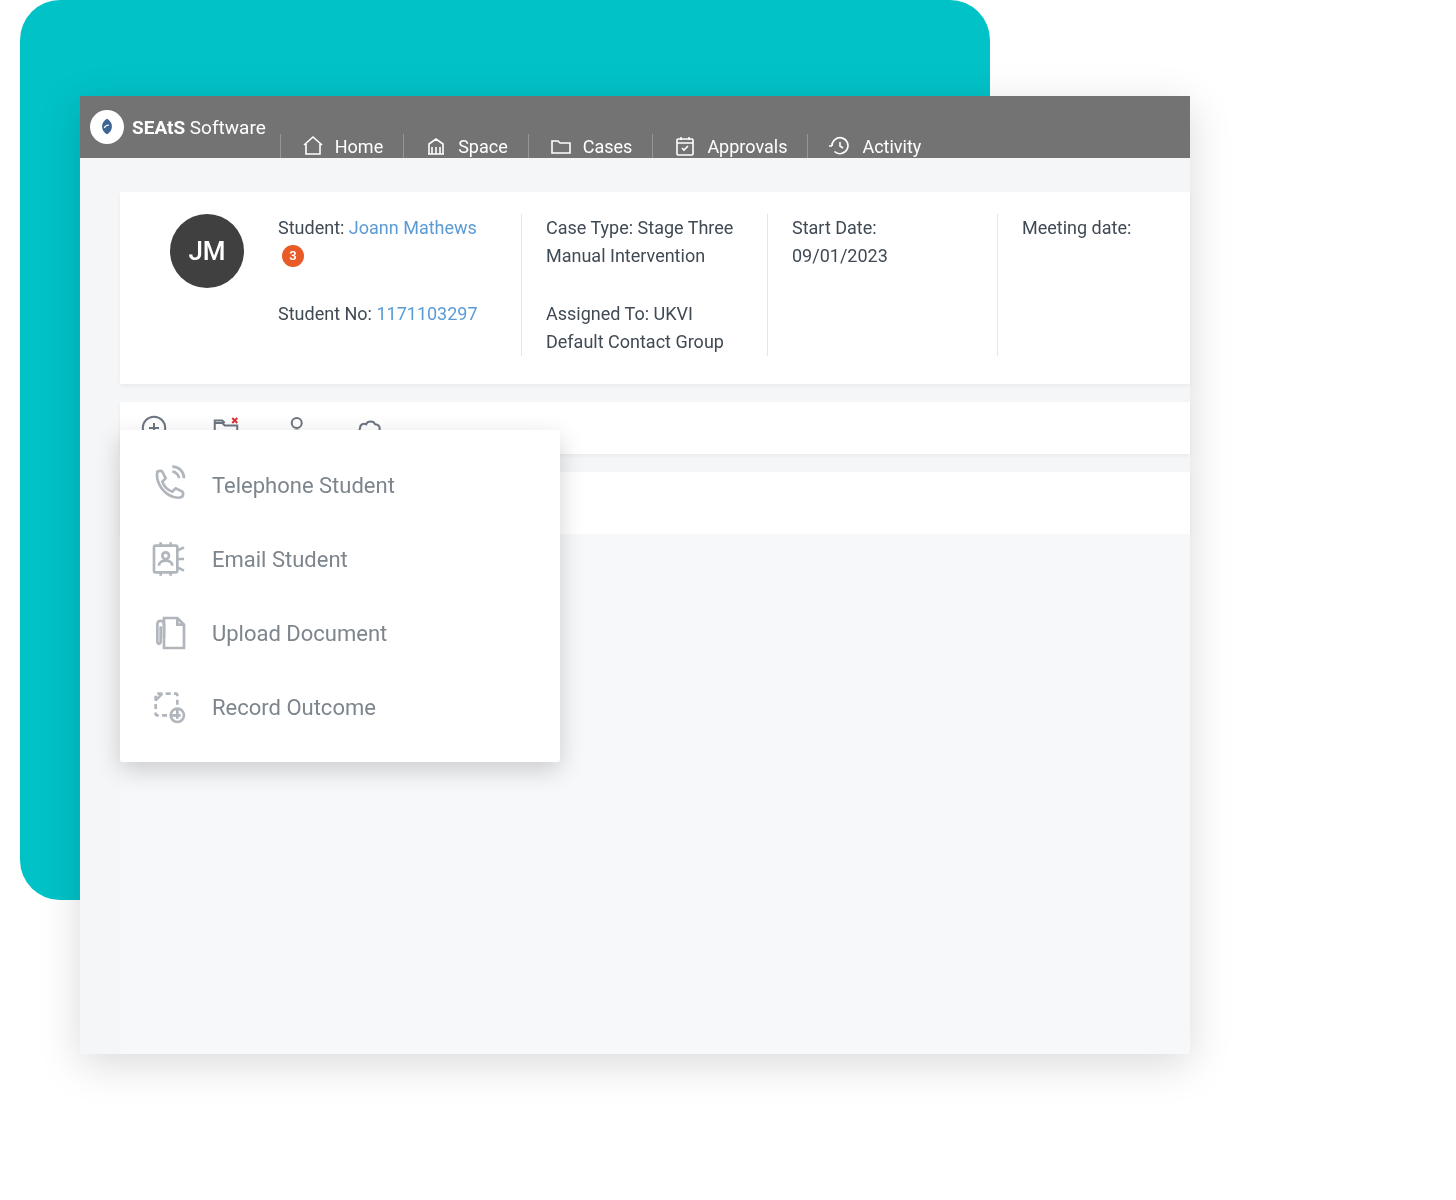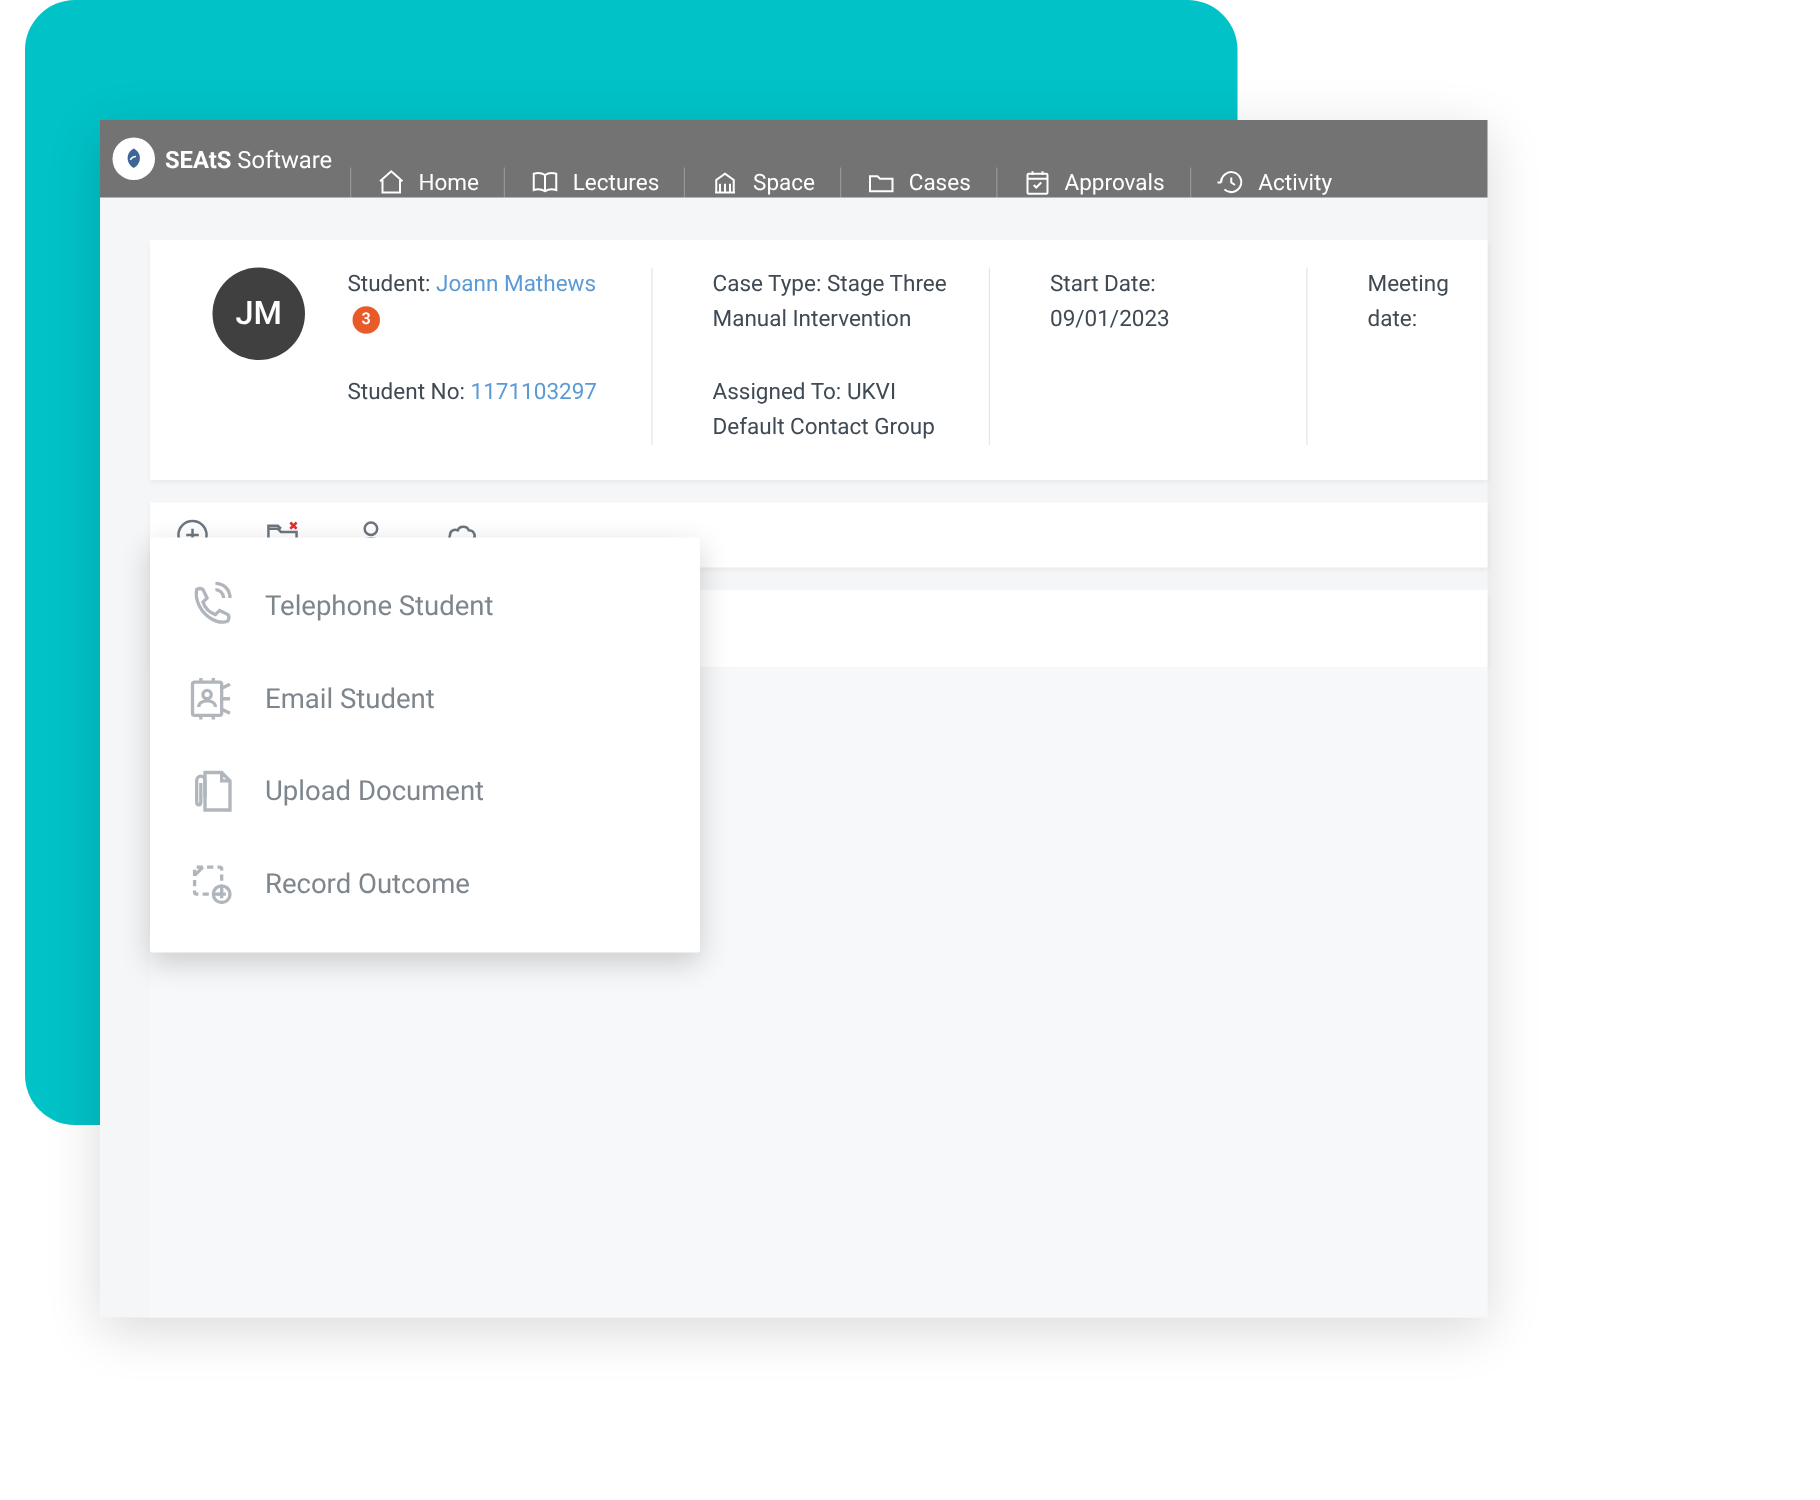--- a/index.html
+++ b/index.html
@@ -91,21 +91,21 @@
     border-radius: 50%;
     background: #404040;
     color: #fff;
     font-size: 26px;
     font-weight: 500;
     display: flex;
     align-items: center;
     justify-content: center;
     flex-shrink: 0;
   }
-  .info-cols { display: flex; flex: 1; gap: 24px; }
+  .info-cols { display: flex; flex: 1; }
   .info-col {
     padding: 0 24px;
     border-right: 1px solid #e6e6e6;
     font-size: 18px;
     color: #404a54;
     line-height: 1.55;
   }
   .info-col:last-child { border-right: none; }
   .info-col.col1 { width: 250px; padding-left: 6px; }
   .info-col.col2 { width: 246px; }
@@ -221,26 +221,20 @@
           </svg>
       </span>
       <span class="brand-text"><b>SEAtS</b><span> Software</span></span>
     </div>
     <div class="nav-items">
       <div class="nav-item">
         <svg viewBox="0 0 24 24">
             <path d="M3 11 L12 3 L21 11 M5 10 V20 H19 V10"></path>
           </svg>
         <span>Home</span>
-      </div>
-      <div class="nav-item">
-        <svg viewBox="0 0 24 24">
-            <path d="M3 5 C6 4 9 4 12 6 C15 4 18 4 21 5 V18 C18 17 15 17 12 19 C9 17 6 17 3 18 Z M12 6 V19"></path>
-          </svg>
-        <span>Lectures</span>
       </div>
       <div class="nav-item">
         <svg viewBox="0 0 24 24">
             <path d="M4 20 H20 M5 20 V10 L12 5 L19 10 V20 M8 20 V13 M12 20 V13 M16 20 V13"></path>
           </svg>
         <span>Space</span>
       </div>
       <div class="nav-item">
         <svg viewBox="0 0 24 24">
             <path d="M3 7 H9 L11 9 H21 V19 H3 Z"></path>

